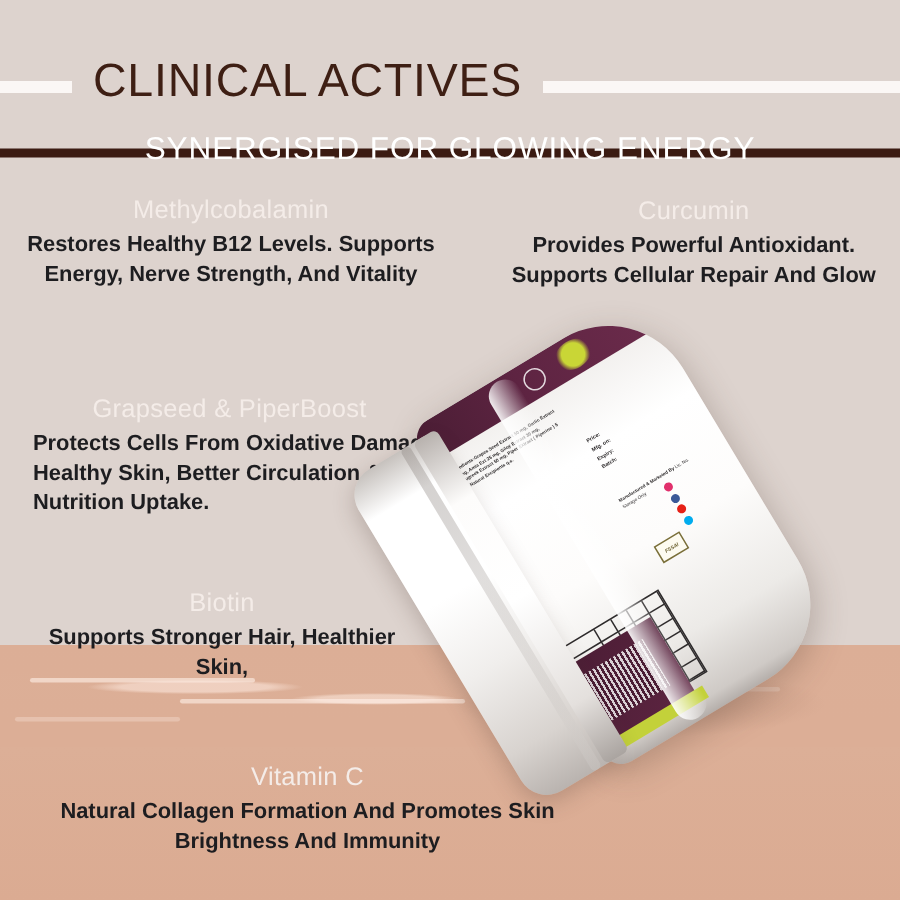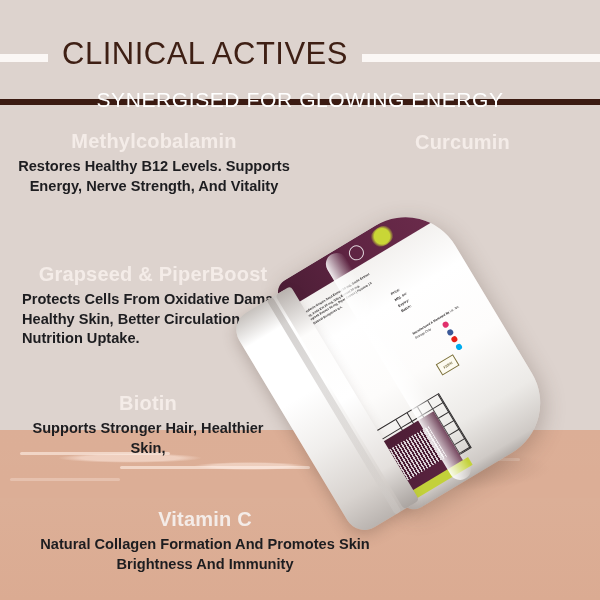--- a/index.html
+++ b/index.html
@@ -75,22 +75,22 @@
   }
   .subtitle span{
     display:inline-block;
     padding:0 10px;
   }
 
   
   .block{position:absolute;}
   .block h3{
     margin:0 0 4px 0;
-    font-size:20px;
-    font-weight:bold;
+    font-size:17px;
+    font-weight:normal;
     color:#f4ece8;
     letter-spacing:.2px;
   }
   .block p{
     margin:0;
     font-size:14.6px;
     line-height:1.34;
     color:#1d1d20;
     font-weight:700;
   }
@@ -242,20 +242,21 @@
     <span>SYNERGISED FOR GLOWING ENERGY</span>
   </div>
 
   <div class="block b-methyl">
     <h3>Methylcobalamin</h3>
     <p>Restores Healthy B12 Levels. Supports Energy, Nerve Strength, And Vitality</p>
   </div>
 
   <div class="block b-curcumin">
     <h3>Curcumin</h3>
+    <p>Provides Powerful Antioxidant. Supports Cellular Repair And Glow</p>
   </div>
 
   <div class="block b-grapseed">
     <h3>Grapseed &amp; PiperBoost</h3>
     <p>Protects Cells From Oxidative Damage. Healthy Skin, Better Circulation &amp; Nutrition Uptake.</p>
   </div>
 
   <div class="block b-vitc">
     <h3>Vitamin C</h3>
     <p>Natural Collagen Formation And Promotes Skin Brightness And Immunity</p>

